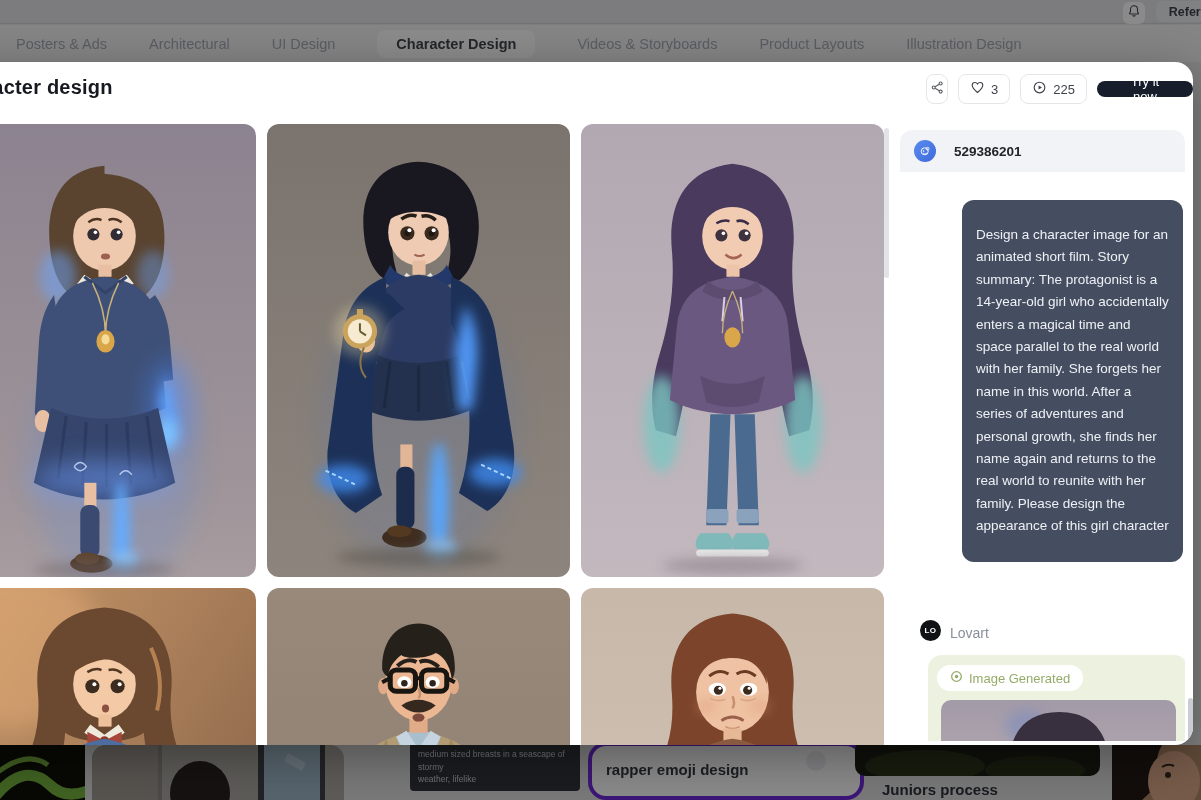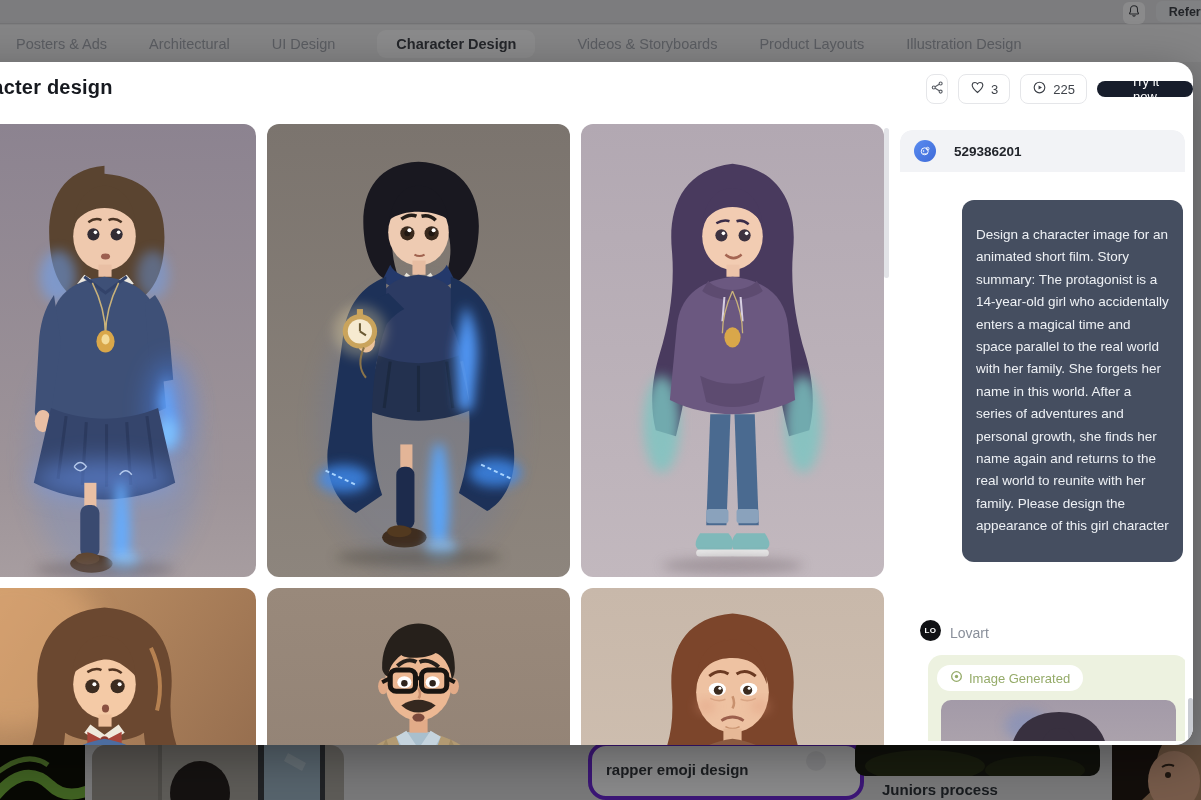--- a/index.html
+++ b/index.html
@@ -99,20 +99,24 @@
         <rect x="0" width="70" height="55" fill="#9e9a93"></rect>
         <rect x="66" width="4" height="55" fill="#8d8982"></rect>
         <rect x="170" width="62" height="55" fill="#9fb6c6"></rect>
         <rect x="166" width="6" height="55" fill="#3c4146"></rect>
         <rect x="228" width="5" height="55" fill="#3c4146"></rect>
         <path d="M196 8 l18 10 l-4 8 l-18 -10 z" fill="#c3d3dd" opacity=".7"></path>
         <ellipse cx="108" cy="48" rx="30" ry="32" fill="#272220"></ellipse>
       </svg>
   </div>
 
+  <div class="bd-caption">
+    <div>medium sized breasts in a seascape of stormy</div>
+    <div>weather, lifelike</div>
+  </div>
 
   <div class="bd-rapper">
     <div class="bd-rapper-title">rapper emoji design</div>
     <div class="bd-rapper-pill"></div>
   </div>
 
   <div class="bd-juniors-img">
     <svg width="245" height="36" viewBox="0 0 245 36">
         <rect width="245" height="36" fill="#1c1e14"></rect>
         <ellipse cx="70" cy="26" rx="60" ry="16" fill="#39431f" opacity=".6"></ellipse>

